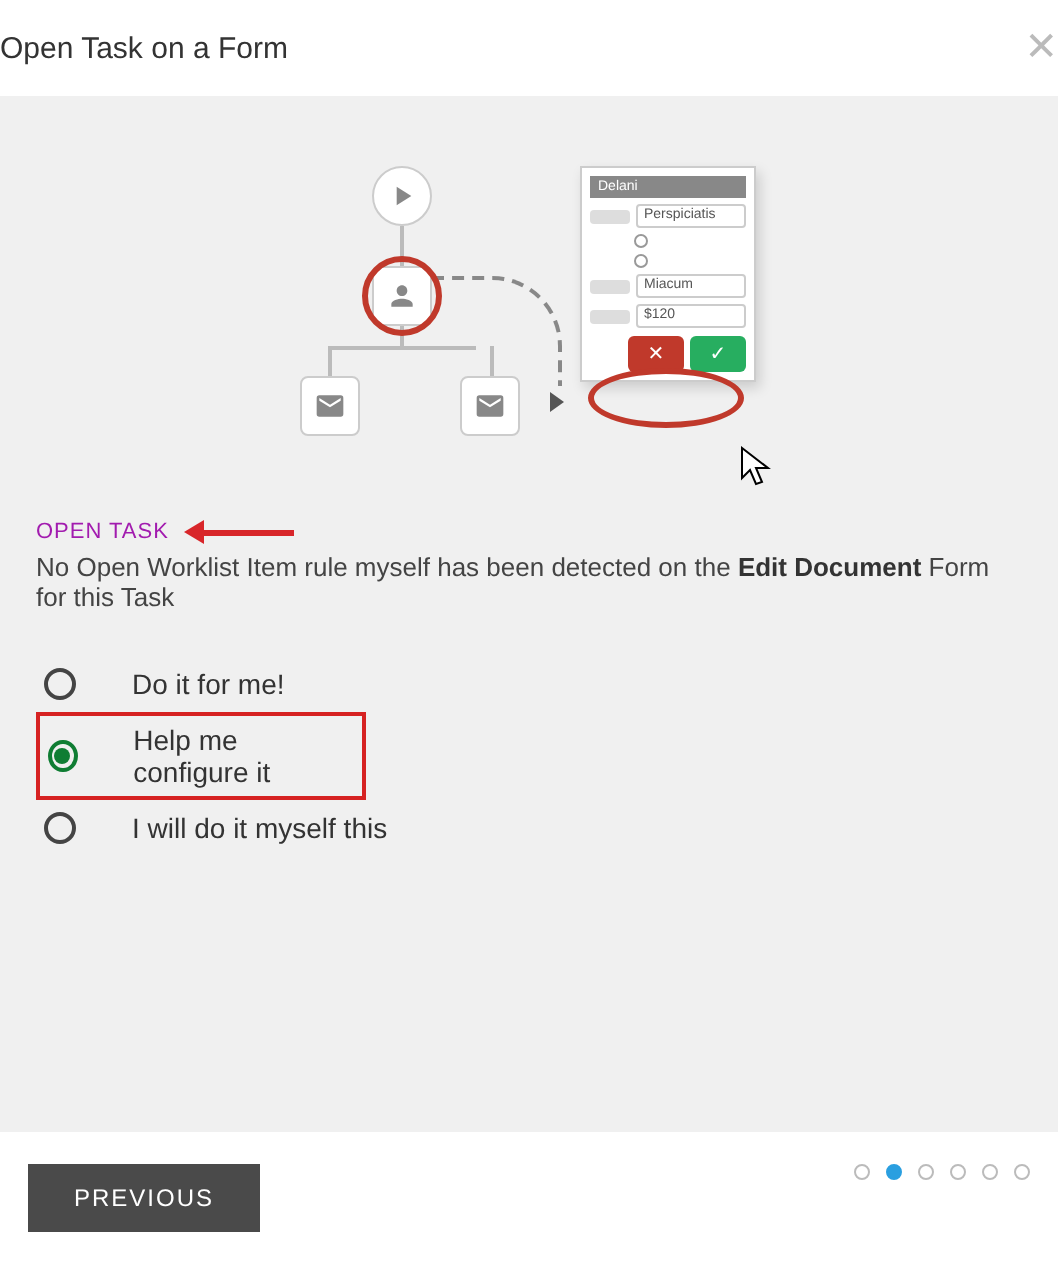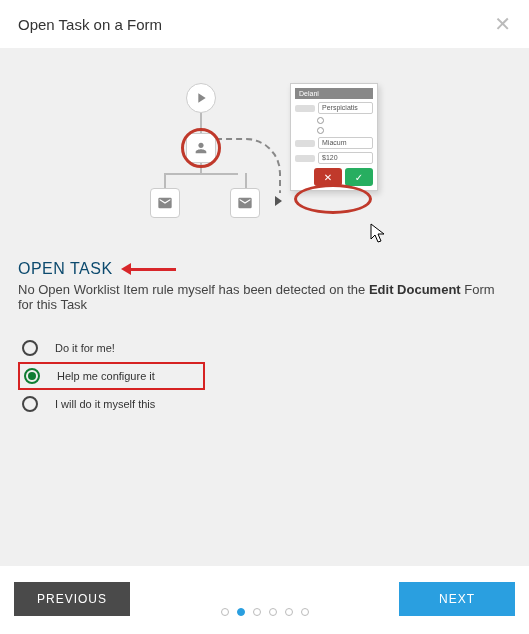--- a/index.html
+++ b/index.html
@@ -13,21 +13,21 @@
   .dialog {
     width: 100%;
     height: 100%;
     display: flex;
     flex-direction: column;
   }
   .header {
     display: flex;
     justify-content: space-between;
     align-items: center;
-    padding: 14px 18px;
+    padding: 14px 0;
     background: #fff;
   }
   .title {
     font-size: 15px;
     color: #333;
   }
   .close-btn {
     color: #bbb;
     font-size: 20px;
     line-height: 1;
@@ -135,22 +135,22 @@
   .task-row {
     padding: 0 18px;
     margin-top: 12px;
   }
   .task-label-row {
     display: flex;
     align-items: center;
     gap: 8px;
   }
   .task-label {
-    font-size: 16px;
-    color: #0c4a6e;
+    font-size: 11px;
+    color: #a21caf;
     letter-spacing: 0.5px;
   }
   .red-arrow {
     display: flex;
     align-items: center;
   }
   .red-arrow-line {
     width: 45px; height: 3px; background: #d8262a;
   }
   .red-arrow-head {
@@ -165,23 +165,23 @@
     margin-top: 4px;
   }
   .task-desc strong { font-weight: 700; color: #333;}
   
   .options {
     padding: 22px 18px;
   }
   .opt {
     display: flex;
     align-items: center;
-    gap: 17px;
+    gap: 28px;
     padding: 6px 4px;
-    font-size: 11px;
+    font-size: 14px;
     color: #333;
     cursor: pointer;
   }
   .opt-radio {
     width: 16px; height: 16px;
     border: 2px solid #444;
     border-radius: 50%;
     display: flex;
     align-items: center;
     justify-content: center;
@@ -189,27 +189,27 @@
   .opt-radio.selected::after {
     content: "";
     width: 8px; height: 8px;
     background: #0f7d33;
     border-radius: 50%;
   }
   .opt-radio.selected { border-color: #0f7d33; }
   .opt.highlighted {
     border: 2px solid #d62222;
     padding: 4px 4px;
-    width: 187px;
+    width: 165px;
   }
   
   .footer {
     padding: 16px 14px 18px;
     display: flex;
-    align-items: flex-end;
+    align-items: flex-start;
     justify-content: space-between;
     background: #fff;
   }
   .btn {
     height: 34px;
     min-width: 116px;
     border: none;
     font-size: 12px;
     letter-spacing: 1px;
     cursor: pointer;
@@ -334,15 +334,14 @@
   <div class="footer">
     <button class="btn btn-prev">PREVIOUS</button>
     <div class="dots">
       <span class="dot"></span>
       <span class="dot active"></span>
       <span class="dot"></span>
       <span class="dot"></span>
       <span class="dot"></span>
       <span class="dot"></span>
     </div>
-    <button class="btn btn-next">NEXT</button>
   </div>
 </div>
 
 </body></html>

